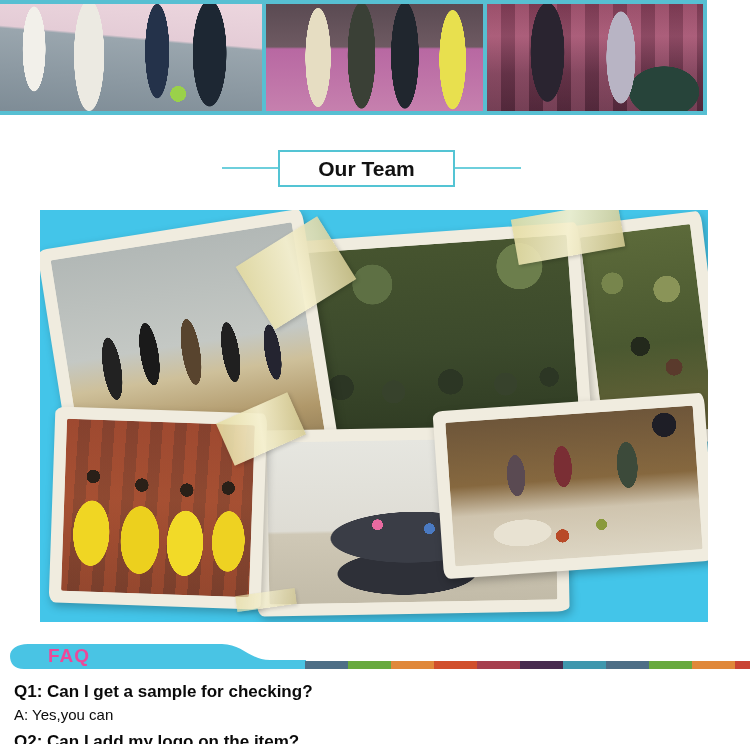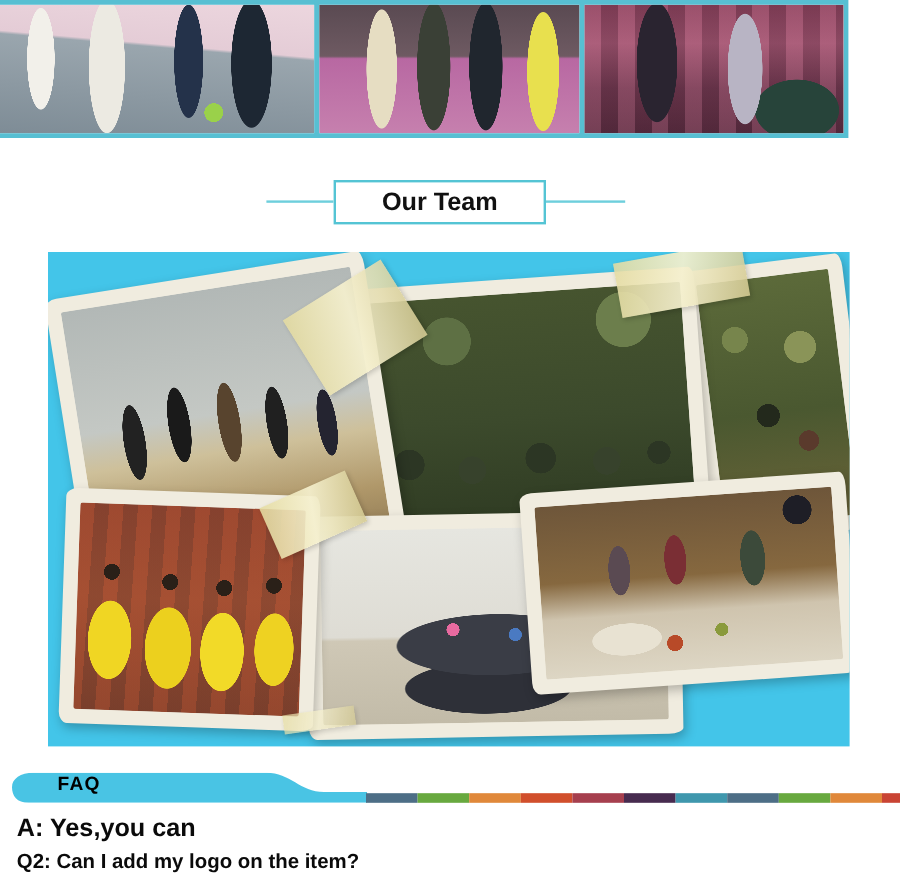--- a/index.html
+++ b/index.html
@@ -128,29 +128,29 @@
 
   .watermark{
     position:absolute;left:0;top:116px;width:100%;height:60px;z-index:10;
     display:flex;align-items:center;justify-content:center;
     background:linear-gradient(180deg, rgba(255,255,255,0.15) 0%, rgba(255,255,255,0.65) 25%, rgba(255,255,255,0.68) 75%, rgba(255,255,255,0.15) 100%);
   }
   .watermark span{font-size:45px;letter-spacing:2px;color:rgba(42,42,42,0.82);}
 
   
   .faq-ribbon-svg{position:absolute;left:10px;top:644px;width:296px;height:25px;}
-  .faq-label{position:absolute;left:48px;top:645px;z-index:2;color:#000000;font-weight:bold;font-size:16px;letter-spacing:1px;}
+  .faq-label{position:absolute;left:48px;top:645px;z-index:2;color:#ec4899;font-weight:bold;font-size:19px;letter-spacing:1px;}
   .stripe{position:absolute;left:305px;top:661px;width:445px;height:8px;display:flex;}
   .seg{width:43px;height:8px;background:#888;}
   .seg:last-child{flex:1;}
 
   
   .faq-list{position:absolute;left:14px;top:682px;width:720px;color:#0a0a0a;}
   .faq-q{font-size:17px;font-weight:bold;line-height:20px;margin:0 0 4px 0;}
-  .faq-a{font-size:21px;font-weight:bold;line-height:18px;margin:0 0 8px 0;}
+  .faq-a{font-size:15px;font-weight:normal;line-height:18px;margin:0 0 8px 0;}
 </style>
 </head>
 <body>
 
 <div class="photo-strip">
   <div class="strip-photo sp1" title="Team members in dresses standing at a trade show booth" style="border-color: rgb(87, 191, 210);">
     <div class="pimg pimg-1"></div>
   </div><div class="strip-photo sp2" title="Group of five colleagues posing at an exhibition stand" style="border-color: rgb(87, 191, 210);">
     <div class="pimg pimg-2"></div>
   </div><div class="strip-photo sp3" title="Two colleagues beside a wall of printed fabric samples" style="border-color: rgb(87, 191, 210);">
@@ -203,15 +203,16 @@
   <div class="seg" style="background-color: rgb(166, 63, 78);"></div>
   <div class="seg" style="background-color: rgb(71, 43, 79);"></div>
   <div class="seg" style="background-color: rgb(63, 151, 173);"></div>
   <div class="seg" style="background-color: rgb(77, 110, 134);"></div>
   <div class="seg" style="background-color: rgb(104, 169, 63);"></div>
   <div class="seg" style="background-color: rgb(224, 136, 58);"></div>
   <div class="seg" style="background-color: rgb(201, 68, 52);"></div>
 </div>
 
 <div class="faq-list">
+  <p class="faq-q">Q1: Can I get a sample for checking?</p>
   <p class="faq-a">A: Yes,you can</p>
   <p class="faq-q">Q2: Can I add my logo on the item?</p>
 </div>
 
 </body></html>

